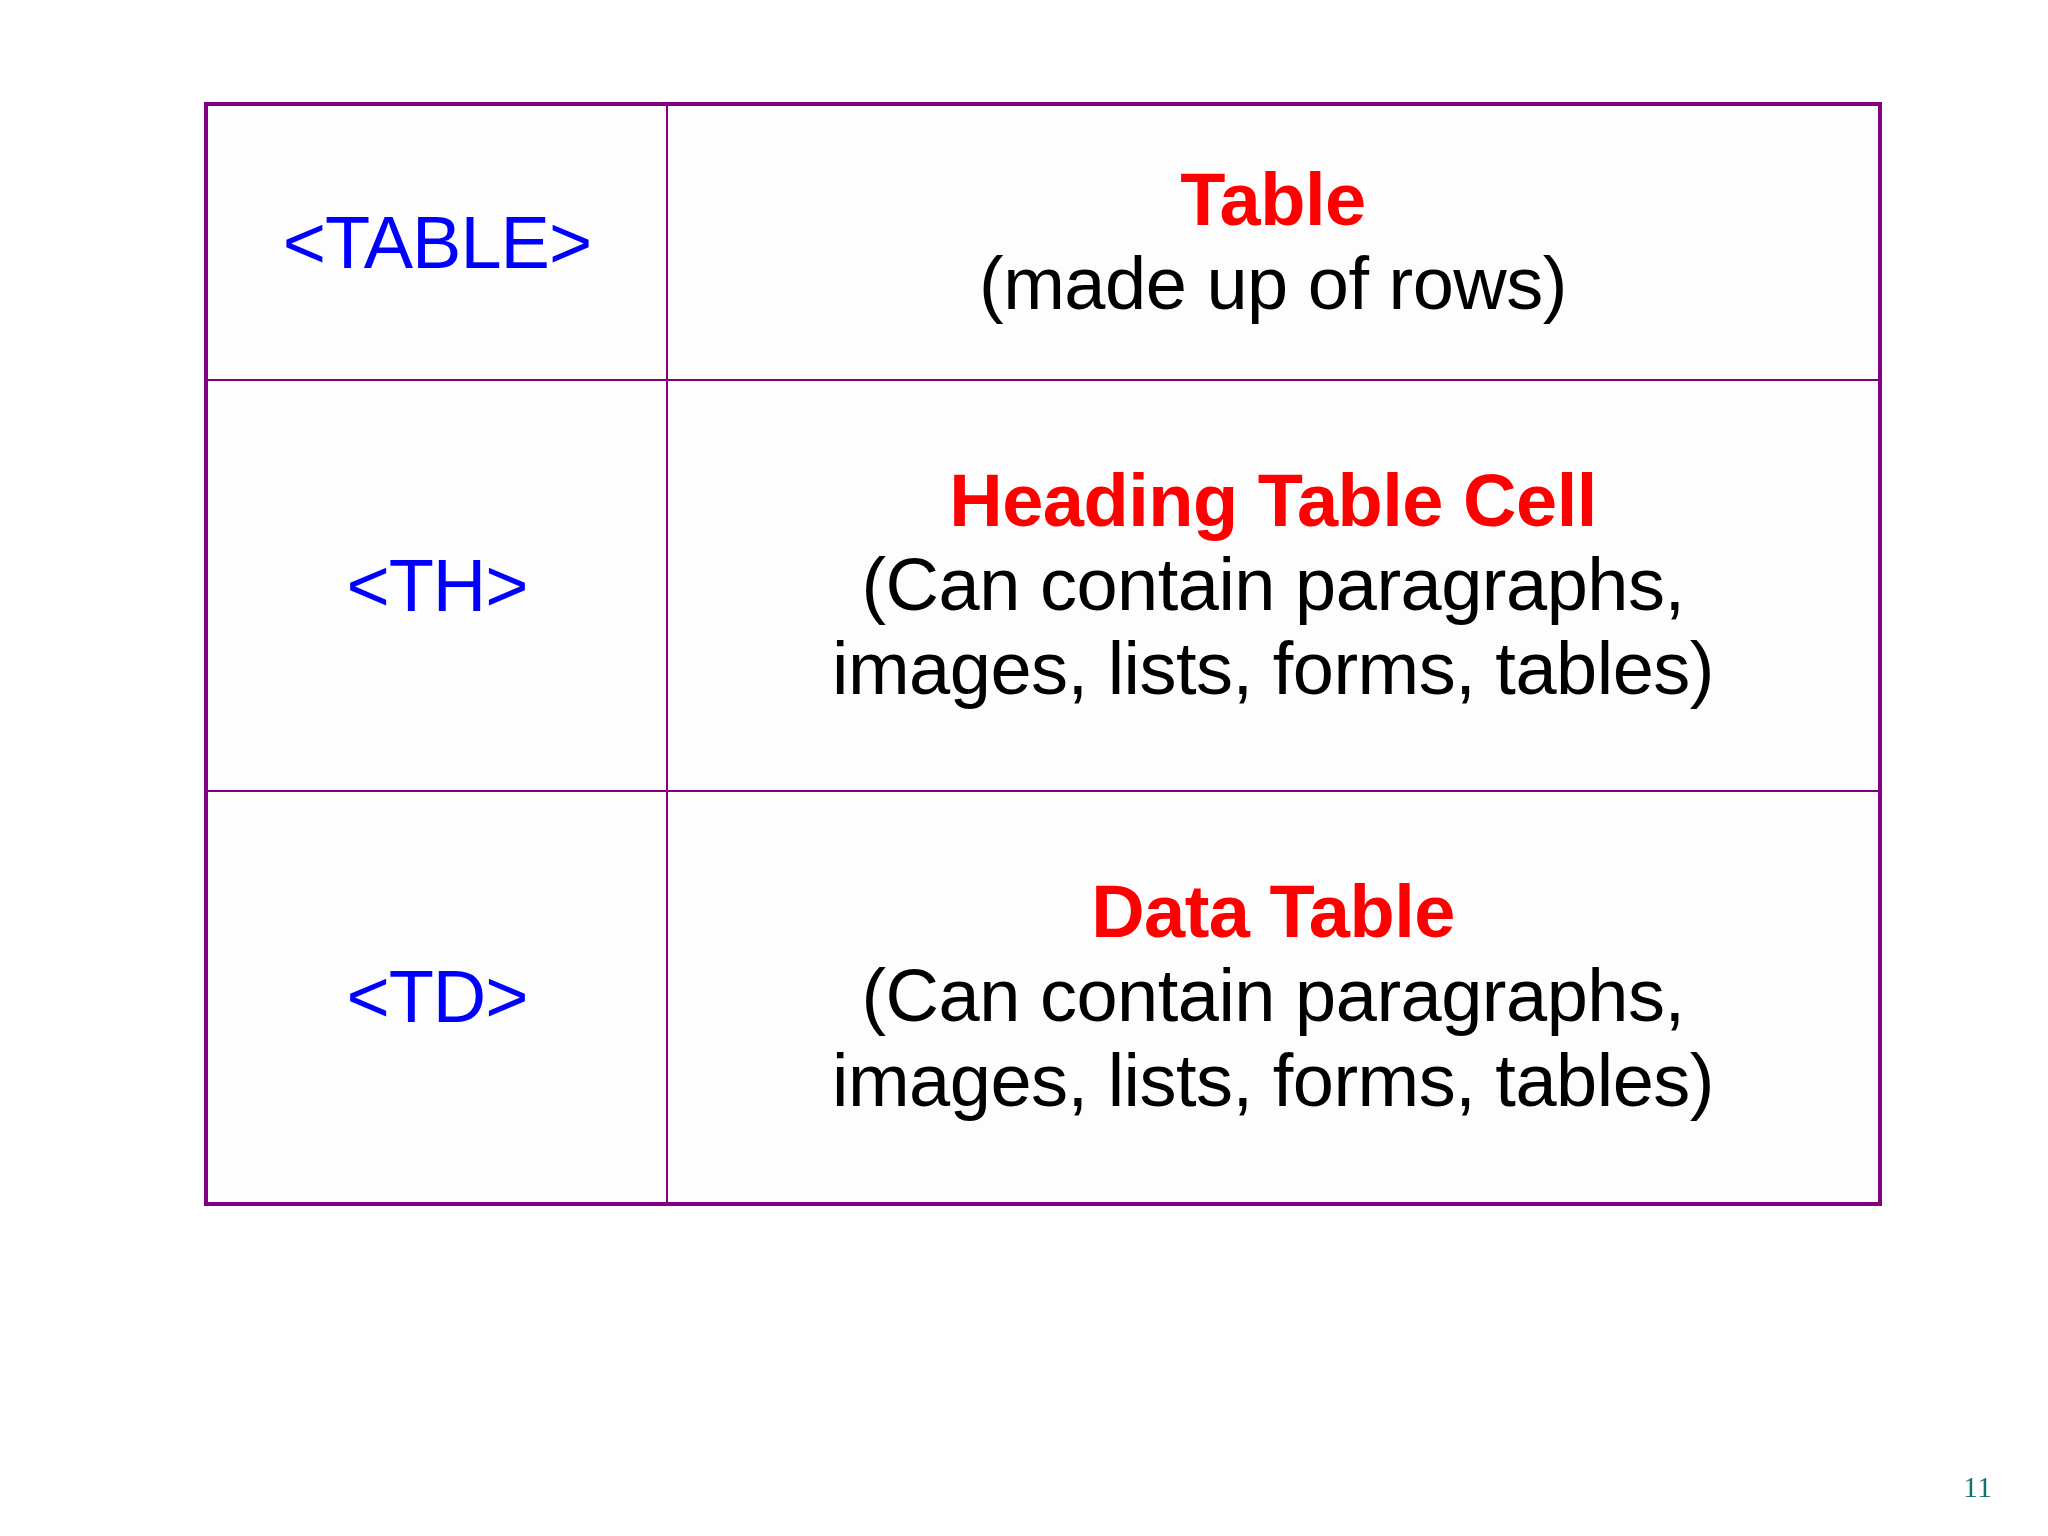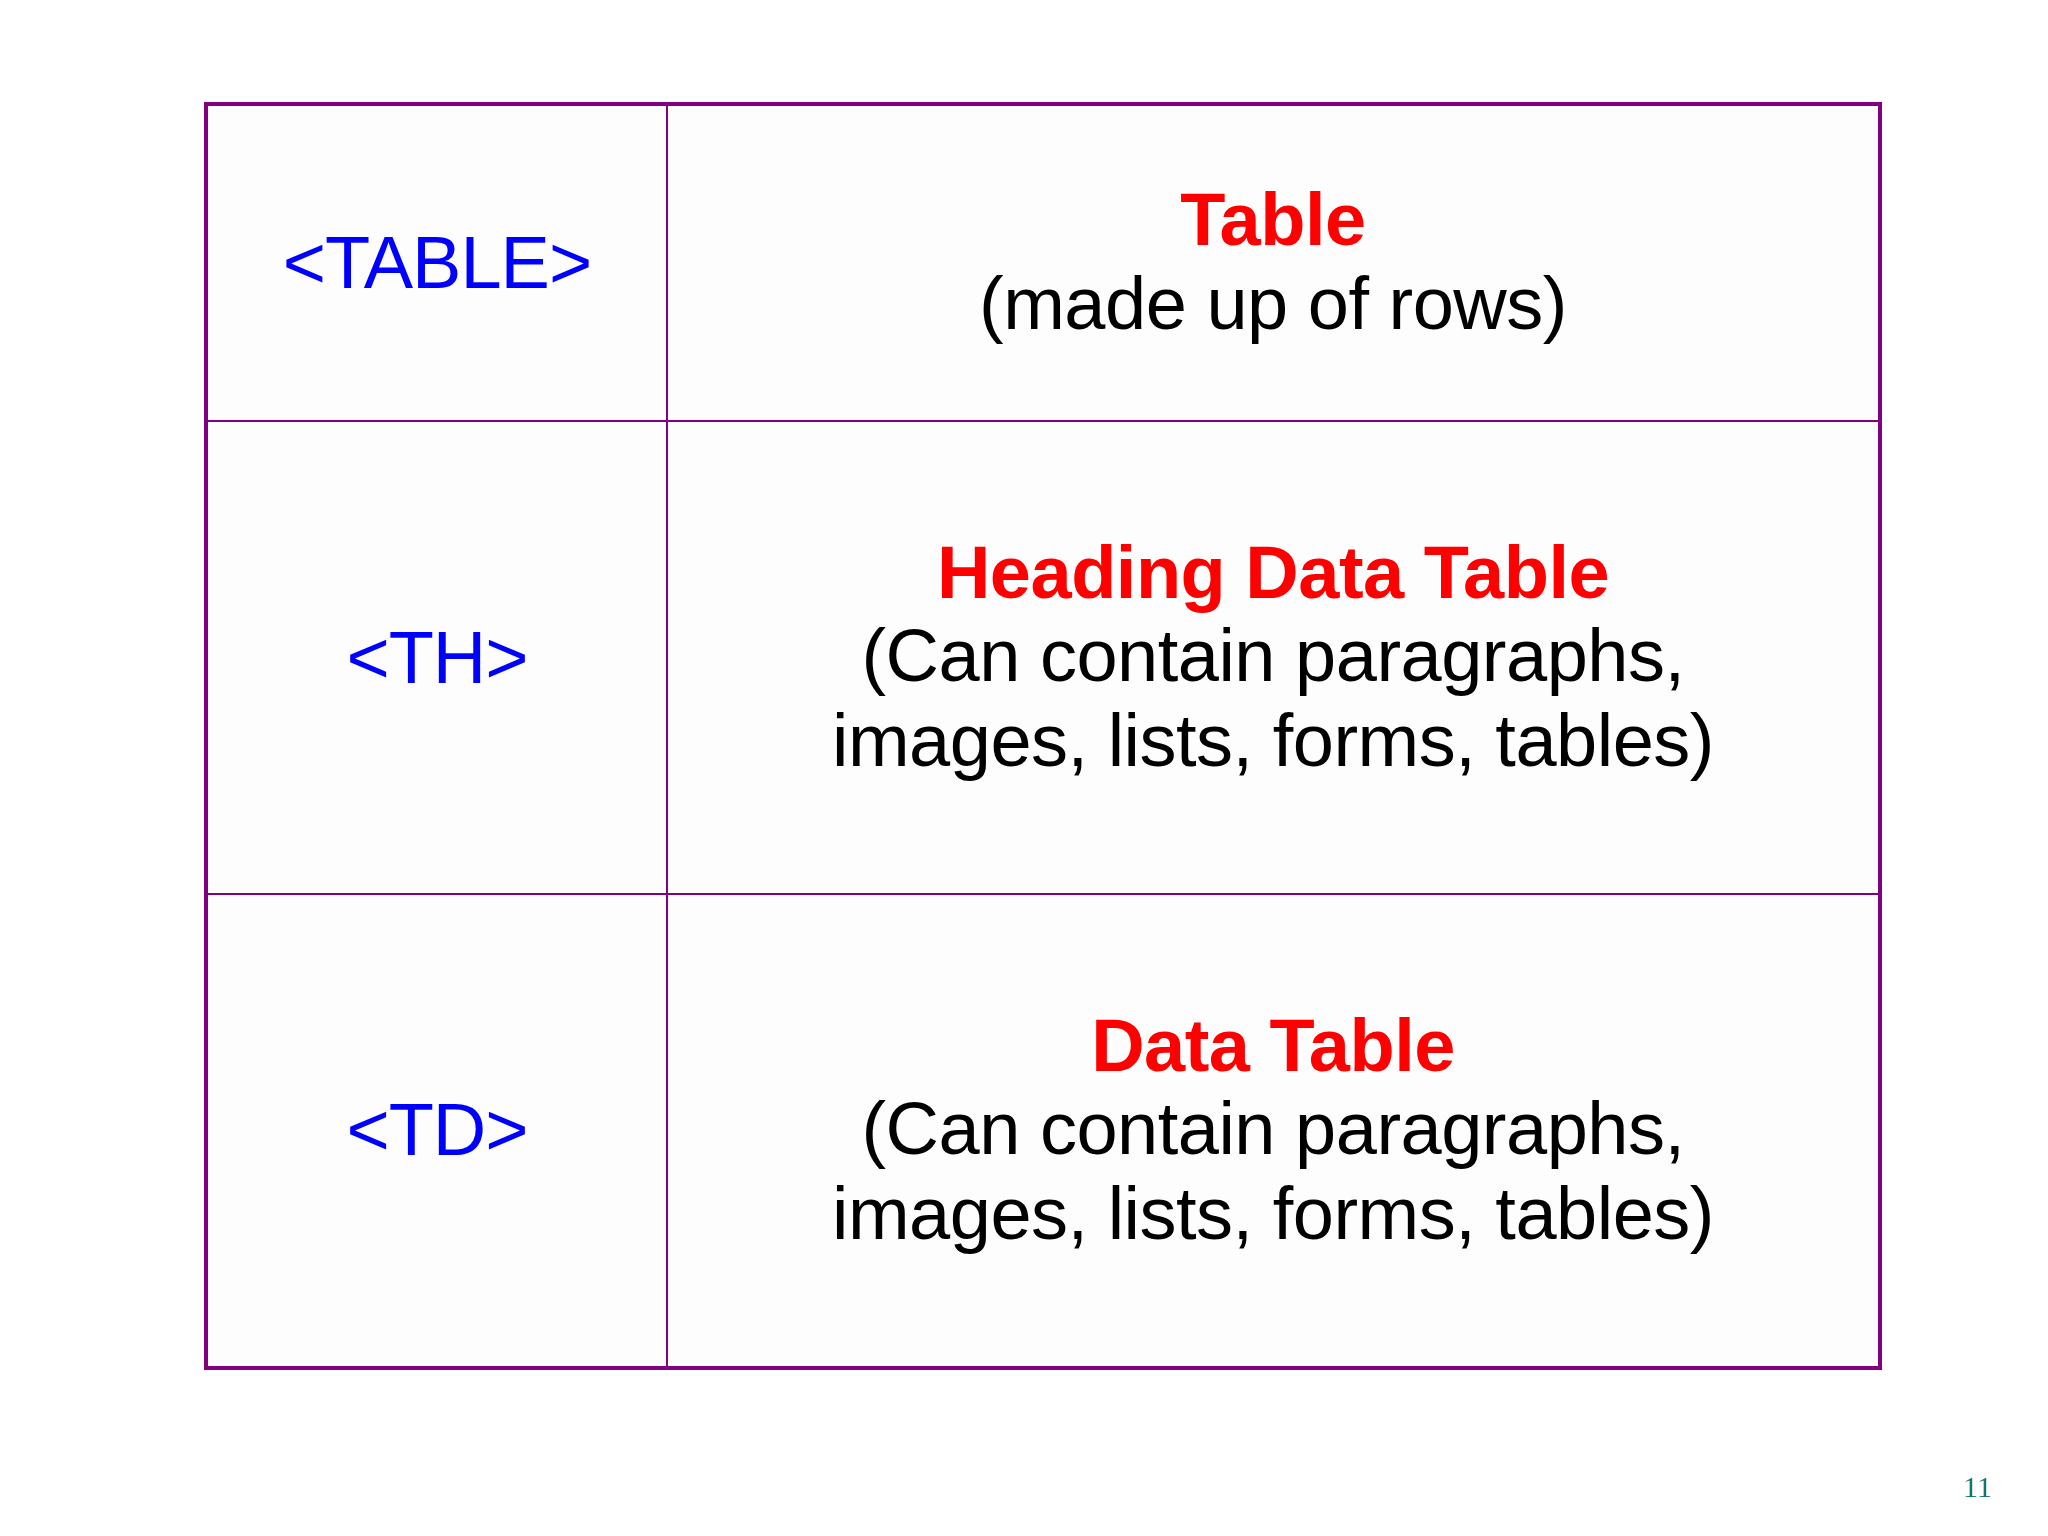--- a/index.html
+++ b/index.html
@@ -21,21 +21,21 @@
     inset: 0;
     background: #ffffff;
   }
 
   
   #tag-table {
     position: absolute;
     left: 204px;
     top: 102px;
     width: 1674px;
-    height: 1268px;
+    height: 1104px;
     border-collapse: collapse;
     table-layout: fixed;
     border: 4px solid #800080;
     background: #fdfdfd;
   }
   #tag-table col.c-tag  { width: 461px; }
   #tag-table col.c-desc { width: 1213px; }
 
   #tag-table td {
     border: 2px solid #800080;
@@ -112,21 +112,21 @@
           </div>
         </td>
       </tr>
 
 
       <tr data-row="2">
         <td>
           <div class="tag-cell">&lt;TH&gt;</div>
         </td>
         <td class="desc-cell">
-          <div class="desc-title">Heading Data Table</div>
+          <div class="desc-title">Heading Table Cell</div>
           <div class="desc-body">
             <span class="line">(Can contain paragraphs,</span>
             <span class="line">images, lists, forms, tables)</span>
           </div>
         </td>
       </tr>
 
       <tr data-row="3">
         <td>
           <div class="tag-cell">&lt;TD&gt;</div>

